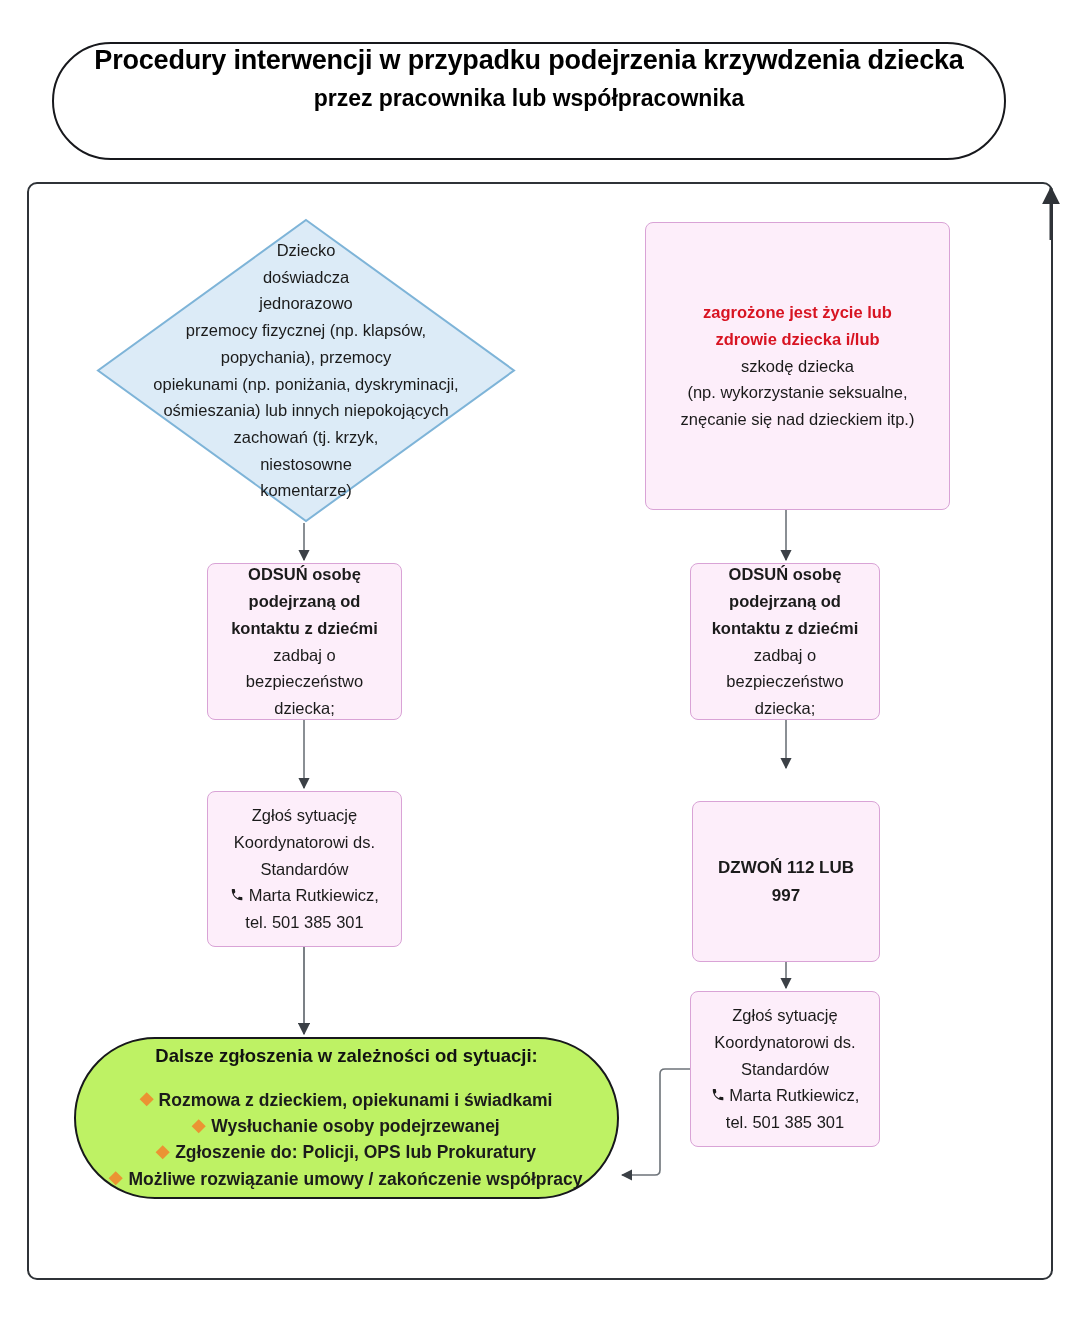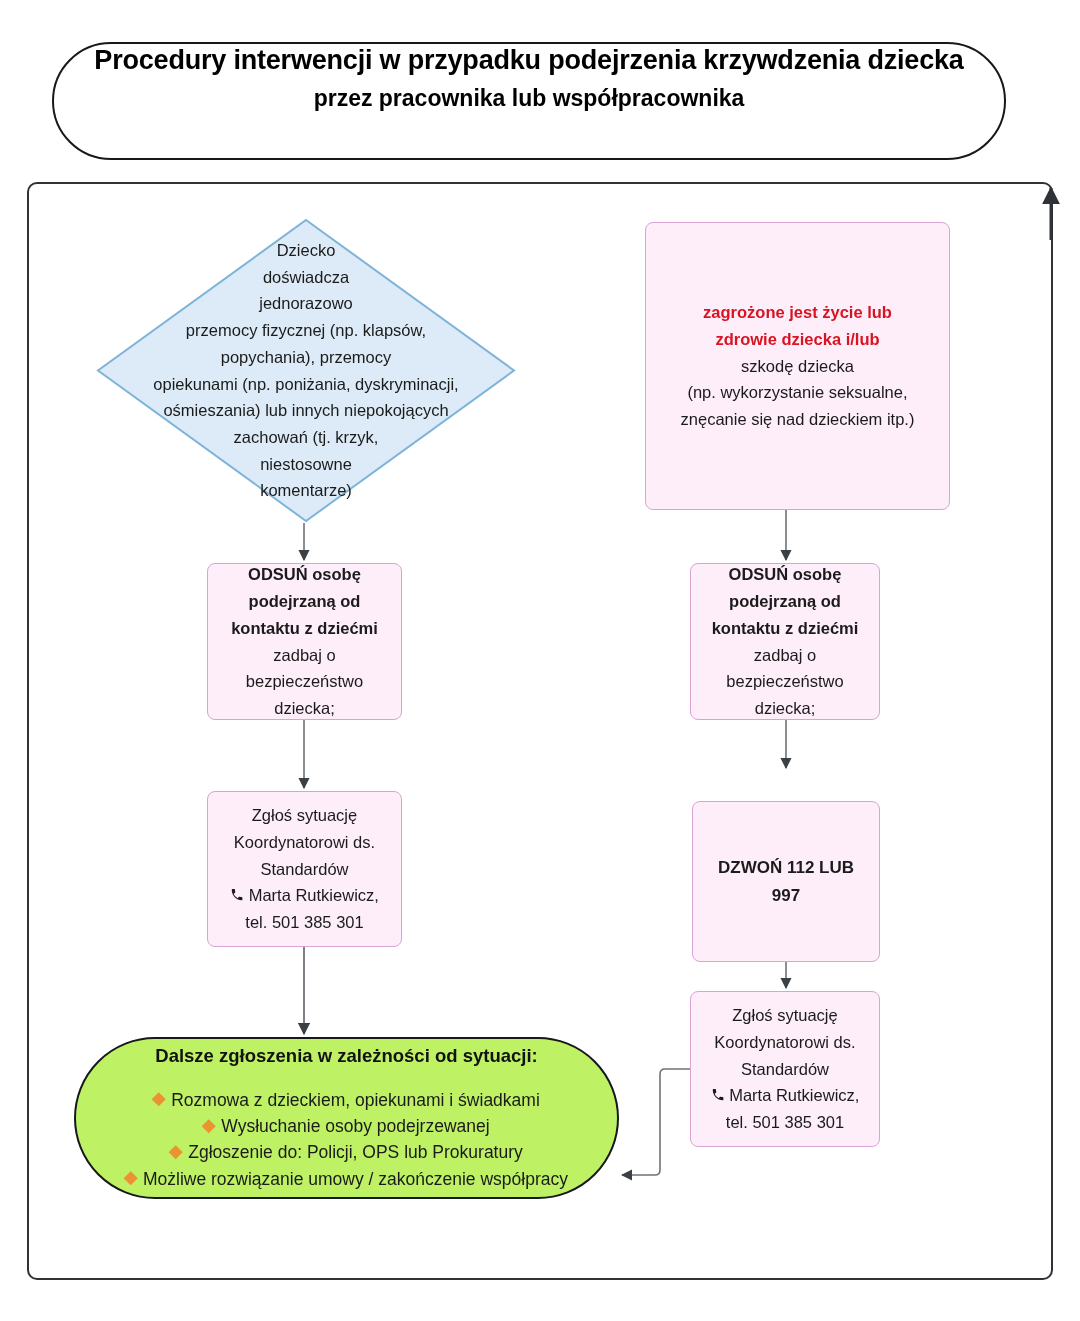--- a/index.html
+++ b/index.html
@@ -164,20 +164,21 @@
     color: #121212;
     line-height: 1.35;
     text-align: center;
     white-space: nowrap;
   }
   #bottom-pill ul {
     list-style: none;
     margin: 18px 0 0 0;
     padding: 0;
     width: 100%;
+    font-weight: bold;
   }
   #bottom-pill li {
     font-size: 17.5px;
     color: #1b1b1b;
     line-height: 1.47;
     text-align: center;
     white-space: nowrap;
   }
   .bullet-diamond {
     display: inline-block;

